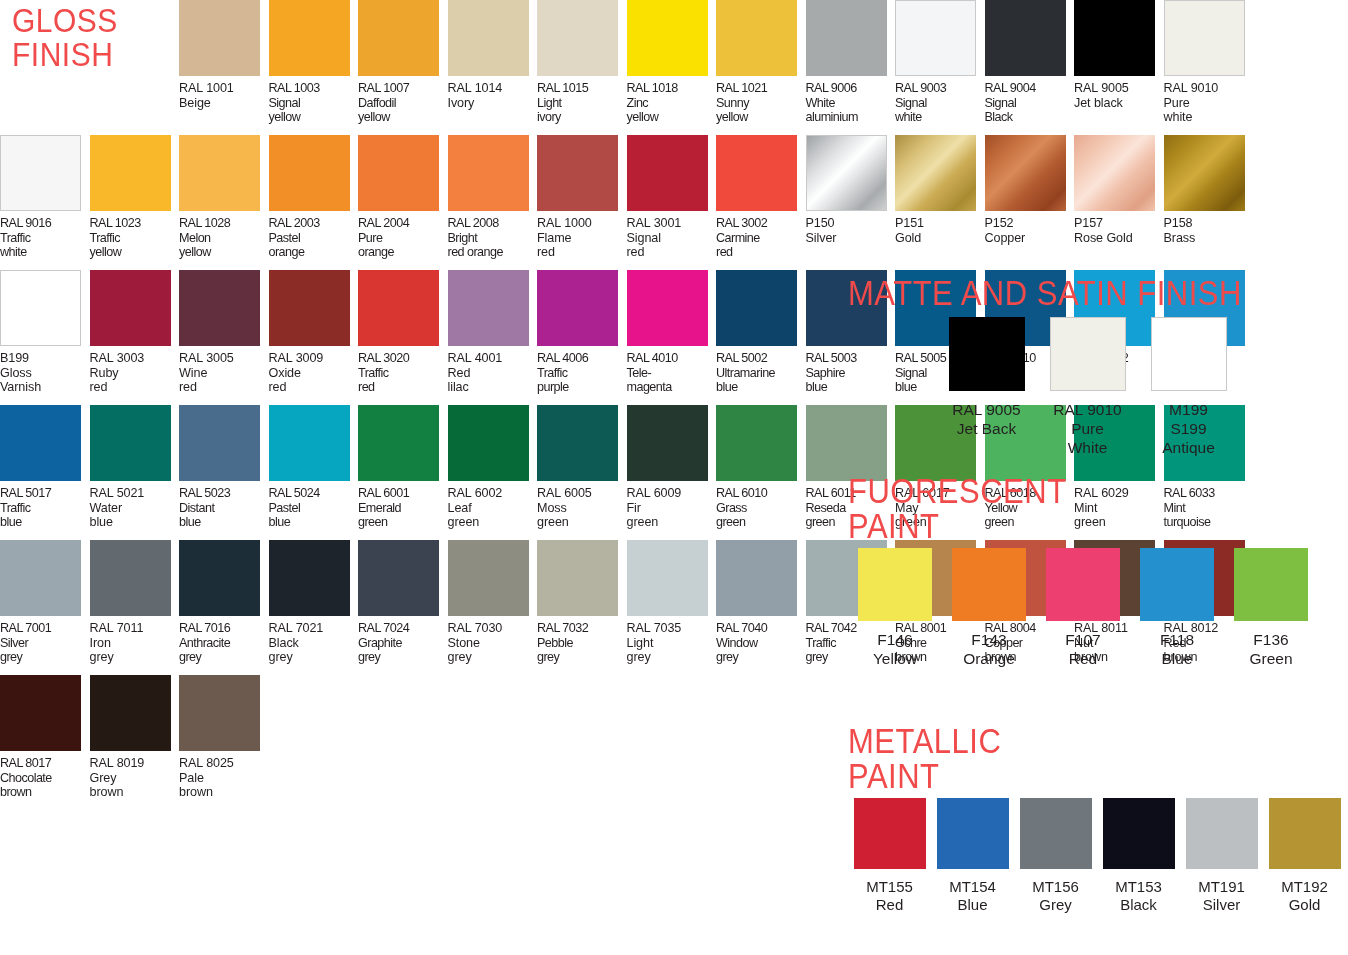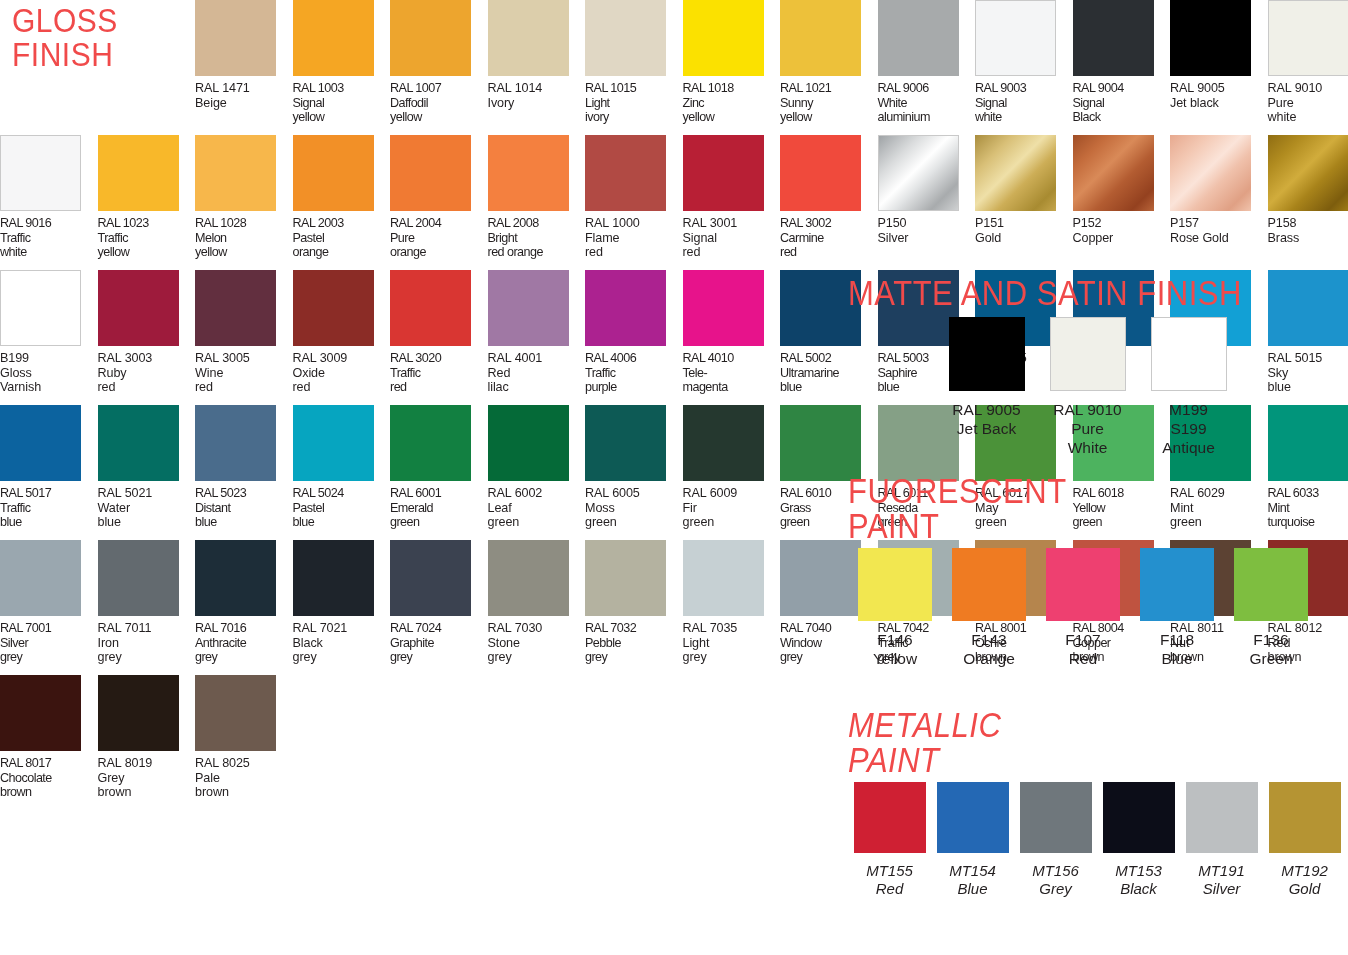--- a/index.html
+++ b/index.html
@@ -29,21 +29,21 @@
   }
 
   
   #gloss-grid {
     position: absolute;
     left: 0; top: 0;
     width: 1176px;
     display: grid;
     grid-template-columns: repeat(14, 89.5px);
     grid-auto-rows: 135px;
-    column-gap: 8px;
+    column-gap: 0px;
   }
   .cell {
     width: 89.5px;
     padding-right: 8px;
     display: flex;
     flex-direction: column;
     align-items: flex-start;
   }
   .swatch {
     width: 81px;
@@ -97,36 +97,36 @@
   #matte-panel .row { margin-top: 10px; padding-left: 88px; }
   #matte-panel .pcell { width: 101px; }
   #matte-panel .pswatch { width: 76px; height: 74px; }
 
   #fluo-panel { left: 848px; top: 474px; }
   #fluo-panel .panel-title { font-size: 31px; }
   #fluo-panel .row { margin-top: 12px; }
   #fluo-panel .pcell { width: 94px; }
   #fluo-panel .pswatch { width: 74px; height: 73px; }
 
-  #metallic-panel { left: 848px; top: 708px; font-style: italic; }
+  #metallic-panel { left: 848px; top: 724px; }
   #metallic-panel .panel-title { font-size: 31px; }
   #metallic-panel .row { margin-top: 12px; }
   #metallic-panel .pcell { width: 83px; }
   #metallic-panel .pswatch { width: 72px; height: 71px; }
   #metallic-panel .pcap { font-size: 15px; }
 </style>
 </head>
 <body>
 
 <div id="gloss-grid">
   <div id="gloss-title" class="section-title">GLOSS
 FINISH</div>
 <div class="cell">
       <div class="swatch" style="background: rgb(212, 183, 149);"></div>
-      <div class="cap">RAL 1471
+      <div class="cap">RAL 1001
 Beige</div>
     </div>
     <div class="cell">
       <div class="swatch" style="background: rgb(245, 166, 35);"></div>
       <div class="cap narrow">RAL 1003
 Signal
 yellow</div>
     </div>
     <div class="cell">
       <div class="swatch" style="background: rgb(237, 165, 46);"></div>

